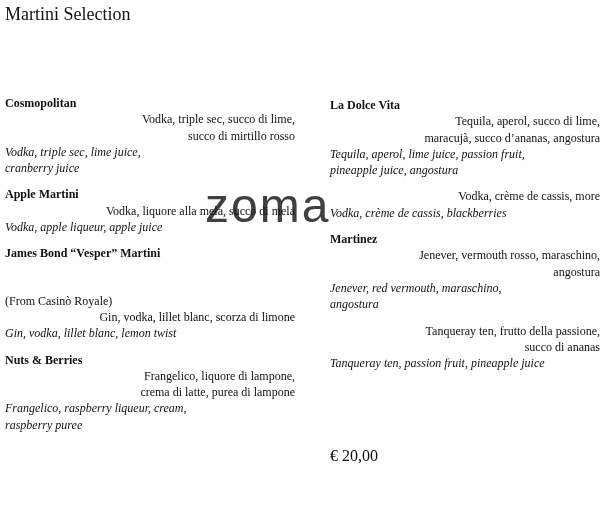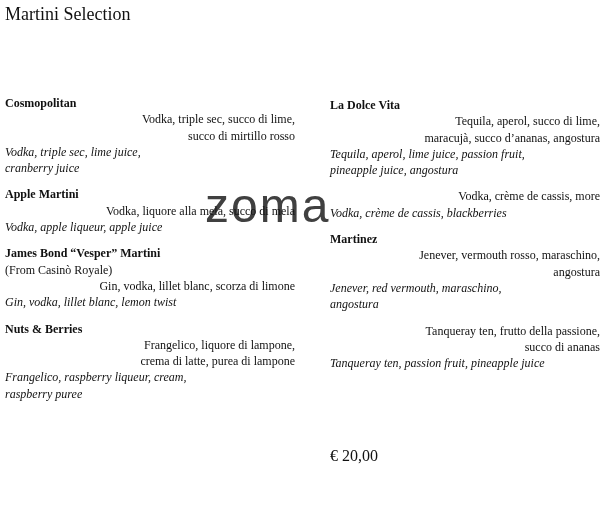--- a/index.html
+++ b/index.html
@@ -49,21 +49,21 @@
       display: block;
     }
     .item .it {
       display: block;
       text-align: right;
     }
     .item .en {
       display: block;
       font-style: italic;
     }
-    .item .note { display: block; }
+    .item .note { display: block; margin-top: 31px; }
     .price {
       position: absolute;
       left: 330px;
       top: 448px;
       font-size: 16px;
       line-height: 16px;
     }
   </style>
 </head>
 <body>

